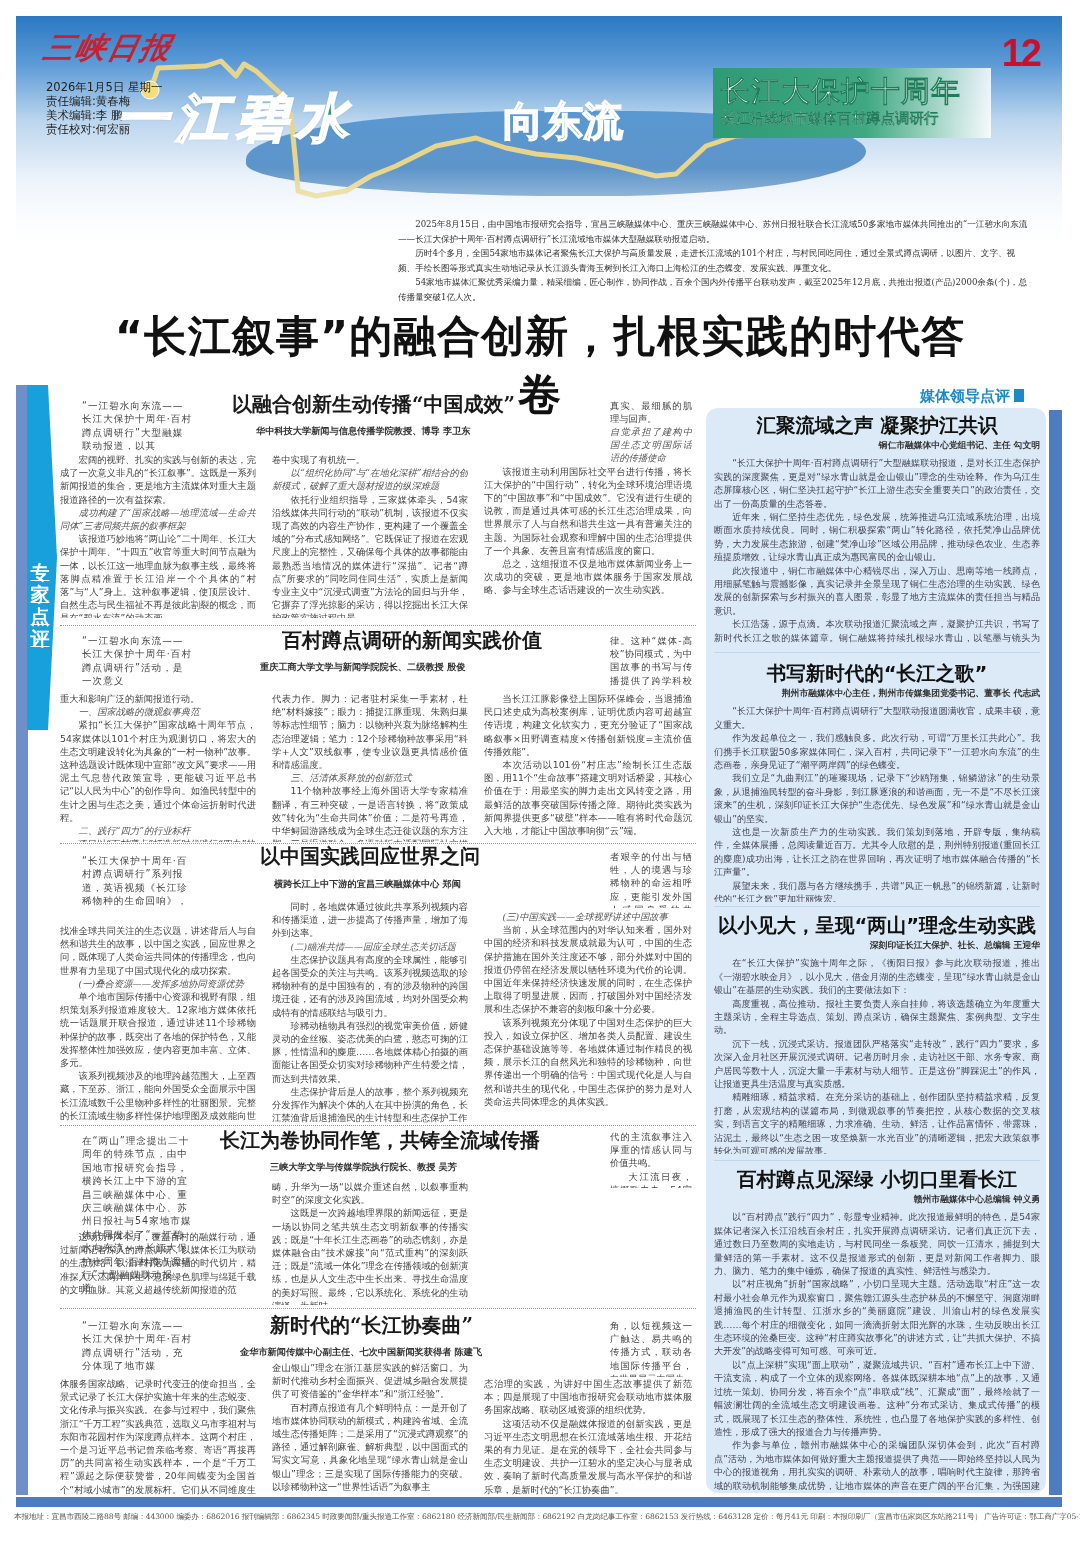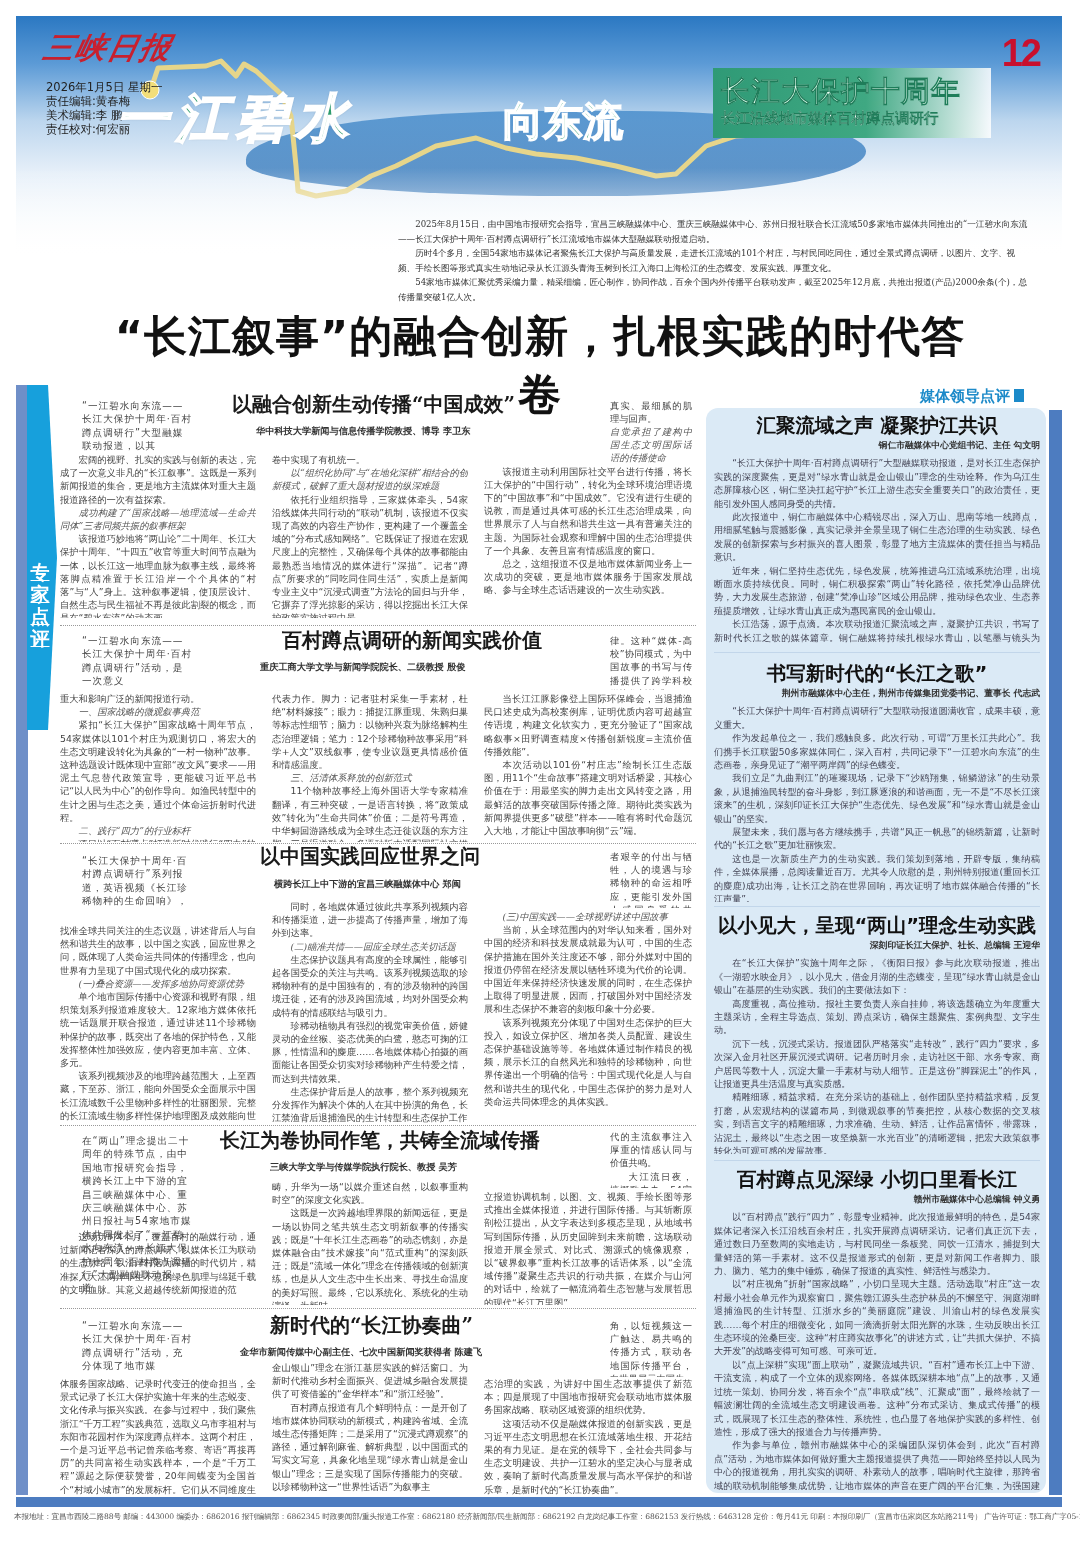--- a/index.html
+++ b/index.html
@@ -215,23 +215,20 @@
     <p>这场历时4个月，覆盖百村的融媒行动，通过新闻记者深入的蹲点调研，以媒体长江为联动的生态脉络，以沿岸村落为深描的时代切片，精准探入大江两岸非生不息的绿色肌理与绵延千载的文明血脉。其意义超越传统新闻报道的范</p>
   </div>
   <div class="col" style="left:212px;top:50px;width:196px;height:125px;">
     <p style="text-indent:0">畴，升华为一场“以媒介重述自然，以叙事重构时空”的深度文化实践。</p>
     <p>这既是一次跨越地理界限的新闻远征，更是一场以协同之笔共筑生态文明新叙事的传播实践；既是“十年长江生态画卷”的动态镌刻，亦是媒体融合由“技术嫁接”向“范式重构”的深刻跃迁；既是“流域一体化”理念在传播领域的创新演练，也是从人文生态中生长出来、寻找生命温度的美好写照。最终，它以系统化、系统化的生动演绎，为新时</p>
   </div>
   <div class="col" style="left:550px;top:0px;width:82px;height:58px;">
     <p style="text-indent:0">代的主流叙事注入厚重的情感认同与价值共鸣。</p>
     <p>大江流日夜，慷慨歌未央。54家媒体建</p>
   </div>
-  <div class="col" style="left:424px;top:60px;width:208px;height:115px;">
-    <p style="text-indent:0">立报道协调机制，以图、文、视频、手绘长图等形式推出全媒体报道，并进行国际传播。与其斩断原剖松江提出，从文字表达到多模态呈现，从地域书写到国际传播，从历史回眸到未来前瞻，这场联动报道开展全景式、对比式、溯源式的镜像观察，以“破界叙事”重构长江故事的话语体系，以“全流域传播”凝聚生态共识的行动共振，在媒介与山河的对话中，绘就了一幅流淌着生态智慧与发展哲思的现代“长江万里图”。</p>
-  </div>
 </div>
 <div class="divider" style="top:1308px;"></div>
 
 <div class="art" style="top:1315px;height:180px;">
   <div class="intro">“一江碧水向东流——长江大保护十周年·百村蹲点调研行”活动，充分体现了地市媒</div>
   <div class="title" style="left:210px;top:4px;">新时代的“长江协奏曲”</div>
   <div class="byline" style="left:180px;top:30px;">金华市新闻传媒中心副主任、七次中国新闻奖获得者  陈建飞</div>
   <div class="col" style="left:0;top:62px;width:196px;height:118px;">
     <p style="text-indent:0">体服务国家战略、记录时代变迁的使命担当，全景式记录了长江大保护实施十年来的生态蜕变、文化传承与振兴实践。在参与过程中，我们聚焦浙江“千万工程”实践典范，选取义乌市李祖村与东阳市花园村作为深度蹲点样本。这两个村庄，一个是习近平总书记曾亲临考察、寄语“再接再厉”的共同富裕生动实践样本，一个是“千万工程”源起之际便获赞誉，20年间蝶变为全国首个“村域小城市”的发展标杆。它们从不同维度生动诠释了保护与发展的辩证统一，是观察“绿水青山就是</p>
   </div>
@@ -249,35 +246,35 @@
 </div>
 
 <div class="panel-label">
   <span>媒体领导点评</span><span class="sq"></span>
 </div>
 <div class="panel"></div>
 
 <div class="cmt" style="top:414px;height:230px;overflow:hidden;">
   <div class="ct">汇聚流域之声  凝聚护江共识</div>
   <div class="cb">铜仁市融媒体中心党组书记、主任  勾文明</div>
-  <p>“长江大保护十周年·百村蹲点调研行”大型融媒联动报道，是对长江生态保护实践的深度聚焦，更是对“绿水青山就是金山银山”理念的生动诠释。作为乌江生态屏障核心区，铜仁坚决扛起守护“长江上游生态安全重要关口”的政治责任，更能引发外国人感同身受的共情。</p>
+  <p>“长江大保护十周年·百村蹲点调研行”大型融媒联动报道，是对长江生态保护实践的深度聚焦，更是对“绿水青山就是金山银山”理念的生动诠释。作为乌江生态屏障核心区，铜仁坚决扛起守护“长江上游生态安全重要关口”的政治责任，交出了一份高质量的生态答卷。</p>
+  <p>近年来，铜仁坚持生态优先，绿色发展，统筹推进乌江流域系统治理，出境断面水质持续优良。同时，铜仁积极探索“两山”转化路径，依托梵净山品牌优势，大力发展生态旅游，创建“梵净山珍”区域公用品牌，推动绿色农业、生态养殖提质增效，让绿水青山真正成为惠民富民的金山银山。</p>
   <p>此次报道中，铜仁市融媒体中心精锐尽出，深入万山、思南等地一线蹲点，用细腻笔触与震撼影像，真实记录并全景呈现了铜仁生态治理的生动实践、绿色发展的创新探索与乡村振兴的喜人图景，彰显了地方主流媒体的责任担当与精品意识。</p>
-  <p>近年来，铜仁坚持生态优先，绿色发展，统筹推进乌江流域系统治理，出境断面水质持续优良。同时，铜仁积极探索“两山”转化路径，依托梵净山品牌优势，大力发展生态旅游，创建“梵净山珍”区域公用品牌，推动绿色农业、生态养殖提质增效，让绿水青山真正成为惠民富民的金山银山。</p>
   <p>长江浩荡，源于点滴。本次联动报道汇聚流域之声，凝聚护江共识，书写了新时代长江之歌的媒体篇章。铜仁融媒将持续扎根绿水青山，以笔墨与镜头为舟，载动人故事，扬绿色理念，在时代浪潮中记录江河清韵，于发展长卷里绘就生态诗行。一江碧水，奔流向东；万千气象，早在青山。</p>
 </div>
 <div class="cmt-sep" style="top:652px;"></div>
 
 <div class="cmt" style="top:662px;height:240px;overflow:hidden;">
   <div class="ct">书写新时代的“长江之歌”</div>
   <div class="cb">荆州市融媒体中心主任，荆州市传媒集团党委书记、董事长  代志武</div>
   <p>“长江大保护十周年·百村蹲点调研行”大型联动报道圆满收官，成果丰硕，意义重大。</p>
   <p>作为发起单位之一，我们感触良多。此次行动，可谓“万里长江共此心”。我们携手长江联盟50多家媒体同仁，深入百村，共同记录下“一江碧水向东流”的生态画卷，亲身见证了“潮平两岸阔”的绿色蝶变。</p>
   <p>我们立足“九曲荆江”的璀璨现场，记录下“沙鸥翔集，锦鳞游泳”的生动景象，从退捕渔民转型的奋斗身影，到江豚逐浪的和谐画面，无一不是“不尽长江滚滚来”的生机，深刻印证长江大保护“生态优先、绿色发展”和“绿水青山就是金山银山”的坚实。</p>
+  <p>这也是一次新质生产力的生动实践。我们策划到落地，开辟专版，集纳稿件，全媒体展播，总阅读量近百万。尤其令人欣慰的是，荆州特别报道(重回长江的麋鹿)成功出海，让长江之韵在世界回响，再次证明了地市媒体融合传播的“长江声量”。</p>
   <p>展望未来，我们愿与各方继续携手，共谱“风正一帆悬”的锦绣新篇，让新时代的“长江之歌”更加壮丽恢宏。</p>
-  <p>这也是一次新质生产力的生动实践。我们策划到落地，开辟专版，集纳稿件，全媒体展播，总阅读量近百万。尤其令人欣慰的是，荆州特别报道(重回长江的麋鹿)成功出海，让长江之韵在世界回响，再次证明了地市媒体融合传播的“长江声量”。</p>
 </div>
 <div class="cmt-sep" style="top:906px;"></div>
 
 <div class="cmt" style="top:914px;height:240px;overflow:hidden;">
   <div class="ct">以小见大，呈现“两山”理念生动实践</div>
   <div class="cb">深刻印证长江大保护、社长、总编辑  王迎华</div>
   <p>在“长江大保护”实施十周年之际，《衡阳日报》参与此次联动报道，推出《一湖碧水映金月》，以小见大，借金月湖的生态蝶变，呈现“绿水青山就是金山银山”在基层的生动实践。我们的主要做法如下：</p>
   <p>高度重视，高位推动。报社主要负责人亲自挂帅，将该选题确立为年度重大主题采访，全程主导选点、策划、蹲点采访，确保主题聚焦、案例典型、文字生动。</p>
   <p>沉下一线，沉浸式采访。报道团队严格落实“走转改”，践行“四力”要求，多次深入金月社区开展沉浸式调研。记者历时月余，走访社区干部、水务专家、商户居民等数十人，沉淀大量一手素材与动人细节。正是这份“脚踩泥土”的作风，让报道更具生活温度与真实质感。</p>
   <p>精雕细琢，精益求精。在充分采访的基础上，创作团队坚持精益求精，反复打磨，从宏观结构的谋篇布局，到微观叙事的节奏把控，从核心数据的交叉核实，到语言文字的精雕细琢，力求准确、生动、鲜活，让作品富情怀，带露珠，沾泥土，最终以“生态之困一攻坚焕新一水光百业”的清晰逻辑，把宏大政策叙事转化为可观可感的发展故事。</p>

